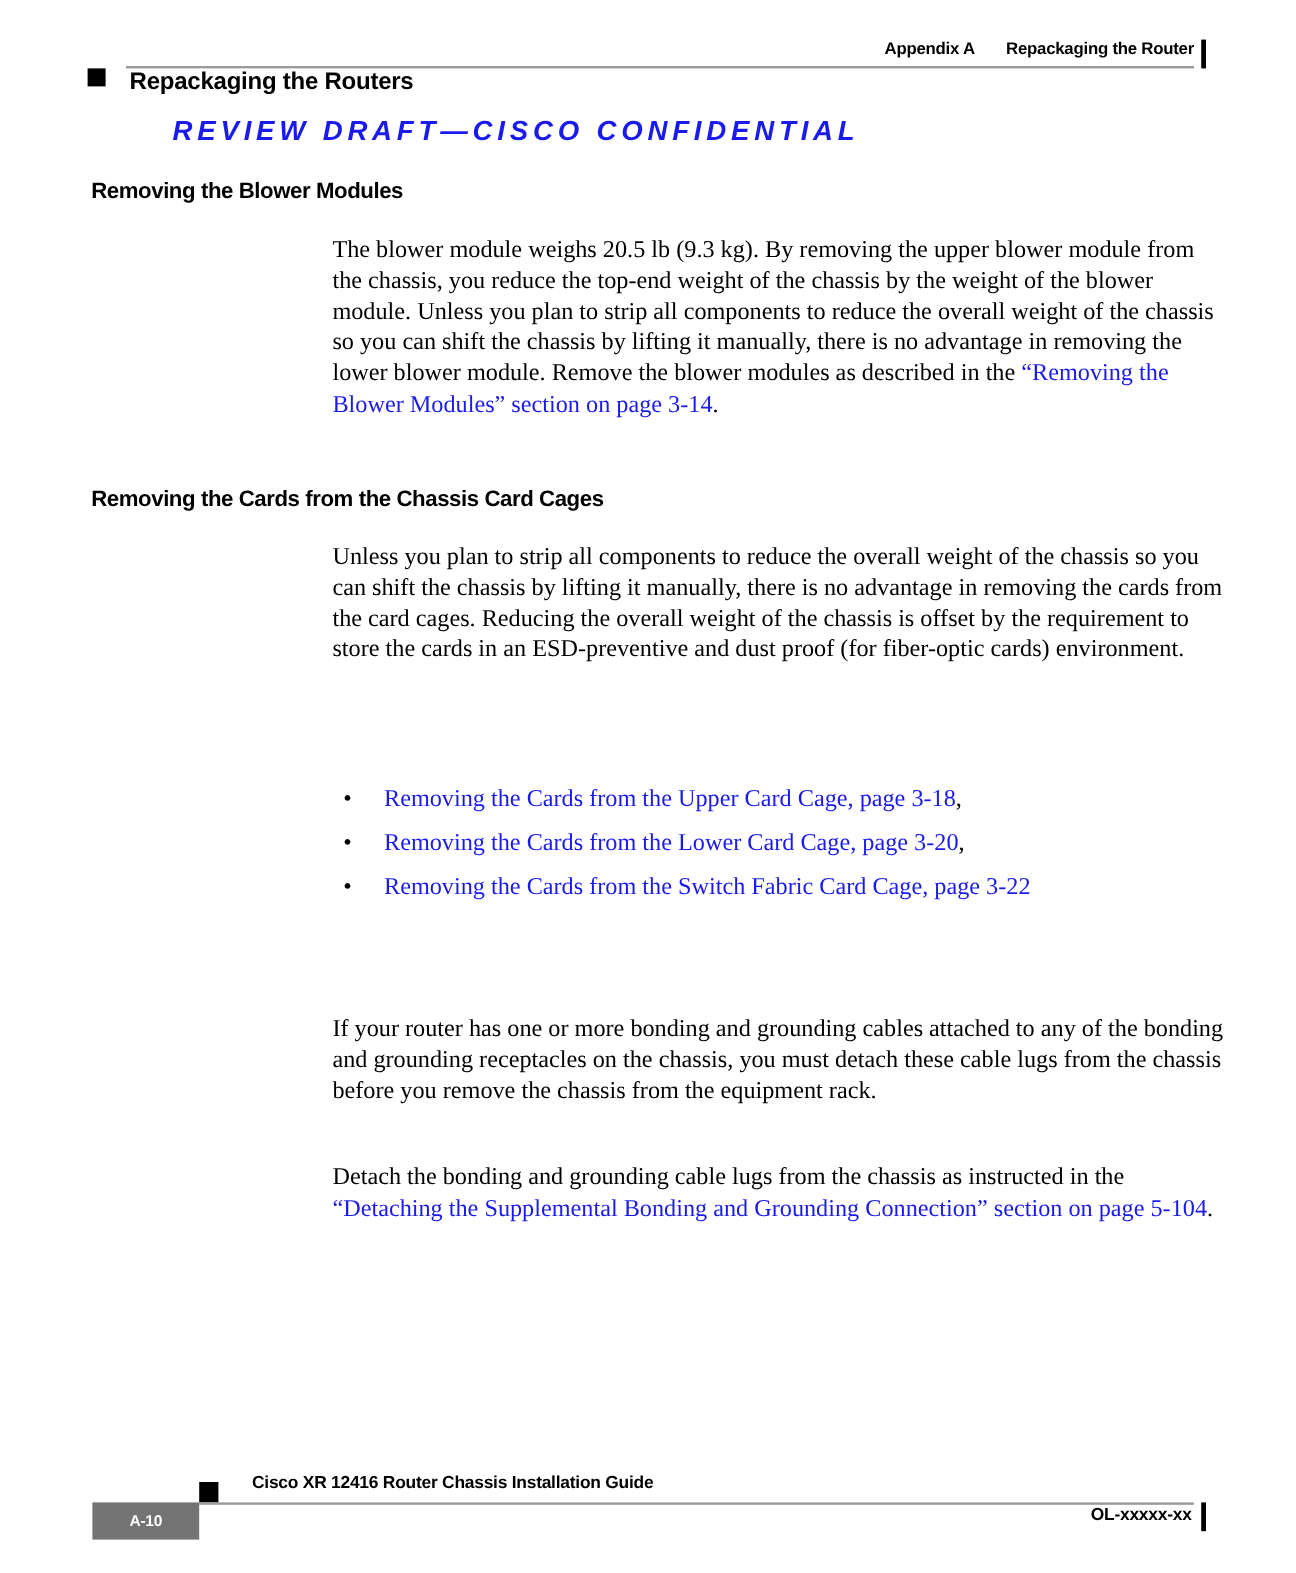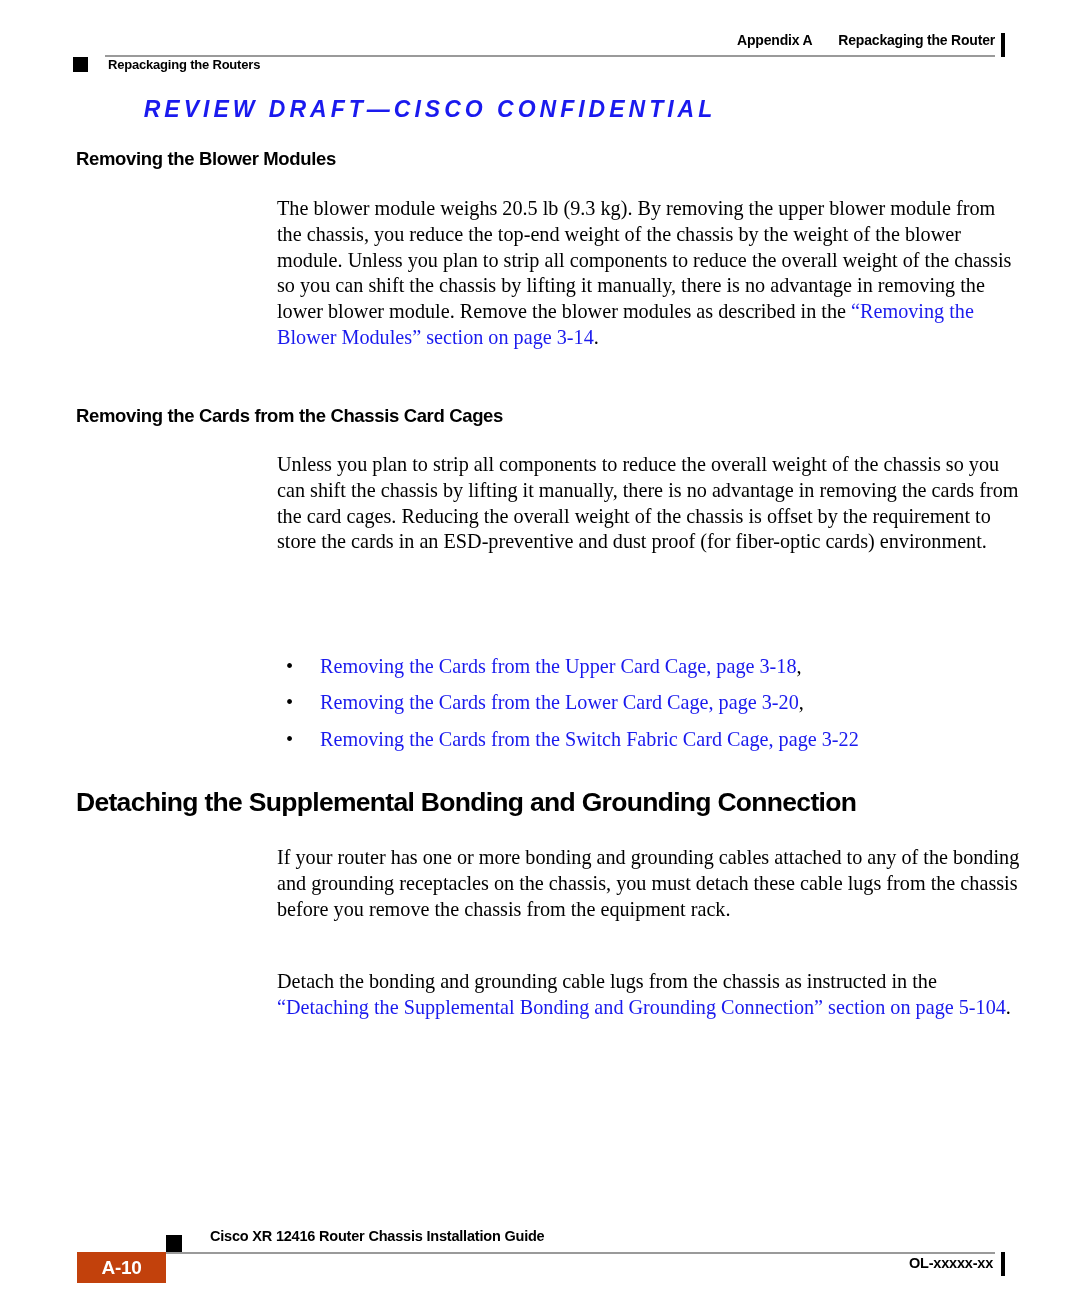--- a/index.html
+++ b/index.html
@@ -61,21 +61,21 @@
     width: 15px;
     height: 15px;
     background: #000;
   }
   .runhead-left {
     position: absolute;
     top: 57px;
     left: 108px;
     font-family: "Liberation Sans", "DejaVu Sans", sans-serif;
     font-weight: bold;
-    font-size: 13px;
+    font-size: 20px;
     letter-spacing: -0.2px;
     white-space: nowrap;
     text-align: right;
   }
 
   
   .draft-banner {
     position: absolute;
     top: 96px;
     left: 0;
@@ -174,25 +174,25 @@
     width: 829px;
     height: 1.5px;
     background: #9a9a9a;
   }
   .foot-pagebox {
     position: absolute;
     top: 1252px;
     left: 77px;
     width: 89px;
     height: 31px;
-    background: #c2410c;
+    background: #737373;
     color: #fff;
     font-family: "Liberation Sans", "DejaVu Sans", sans-serif;
     font-weight: bold;
-    font-size: 19px;
+    font-size: 13px;
     letter-spacing: -0.3px;
     display: flex;
     align-items: center;
     justify-content: center;
   }
   .foot-docid {
     position: absolute;
     top: 1255px;
     left: 0;
     width: 993px;
@@ -246,21 +246,20 @@
   <div class="bullet-row" style="top:690px;">
     <span class="dot">•</span>
     <span class="btxt"><span class="lnk">Removing the Cards from the Lower Card Cage, page 3-20</span><span class="tail">,</span></span>
   </div>
 
   <div class="bullet-row" style="top:727px;">
     <span class="dot">•</span>
     <span class="btxt"><span class="lnk">Removing the Cards from the Switch Fabric Card Cage, page 3-22</span><span class="tail"></span></span>
   </div>
 
-  <div class="h-major" style="top:787px;">Detaching the Supplemental Bonding and Grounding Connection</div>
 
   <div class="body-p" style="top:845px;">If your router has one or more bonding and grounding cables attached to any of the bonding and grounding receptacles on the chassis, you must detach these cable lugs from the chassis before you remove the chassis from the equipment rack.</div>
 
   <div class="body-p" style="top:932px;margin-top:37px;"><span>Detach the bonding and grounding cable lugs from the chassis as instructed in the </span><span class="lnk">“Detaching the Supplemental Bonding and Grounding Connection” section on page 5-104</span><span>.</span></div>
 
   <div class="foot-title">Cisco XR 12416 Router Chassis Installation Guide</div>
   <div class="foot-sq"></div>
   <div class="foot-rule"></div>
   <div class="foot-pagebox">A-10</div>
   <div class="foot-docid">OL-xxxxx-xx</div>

